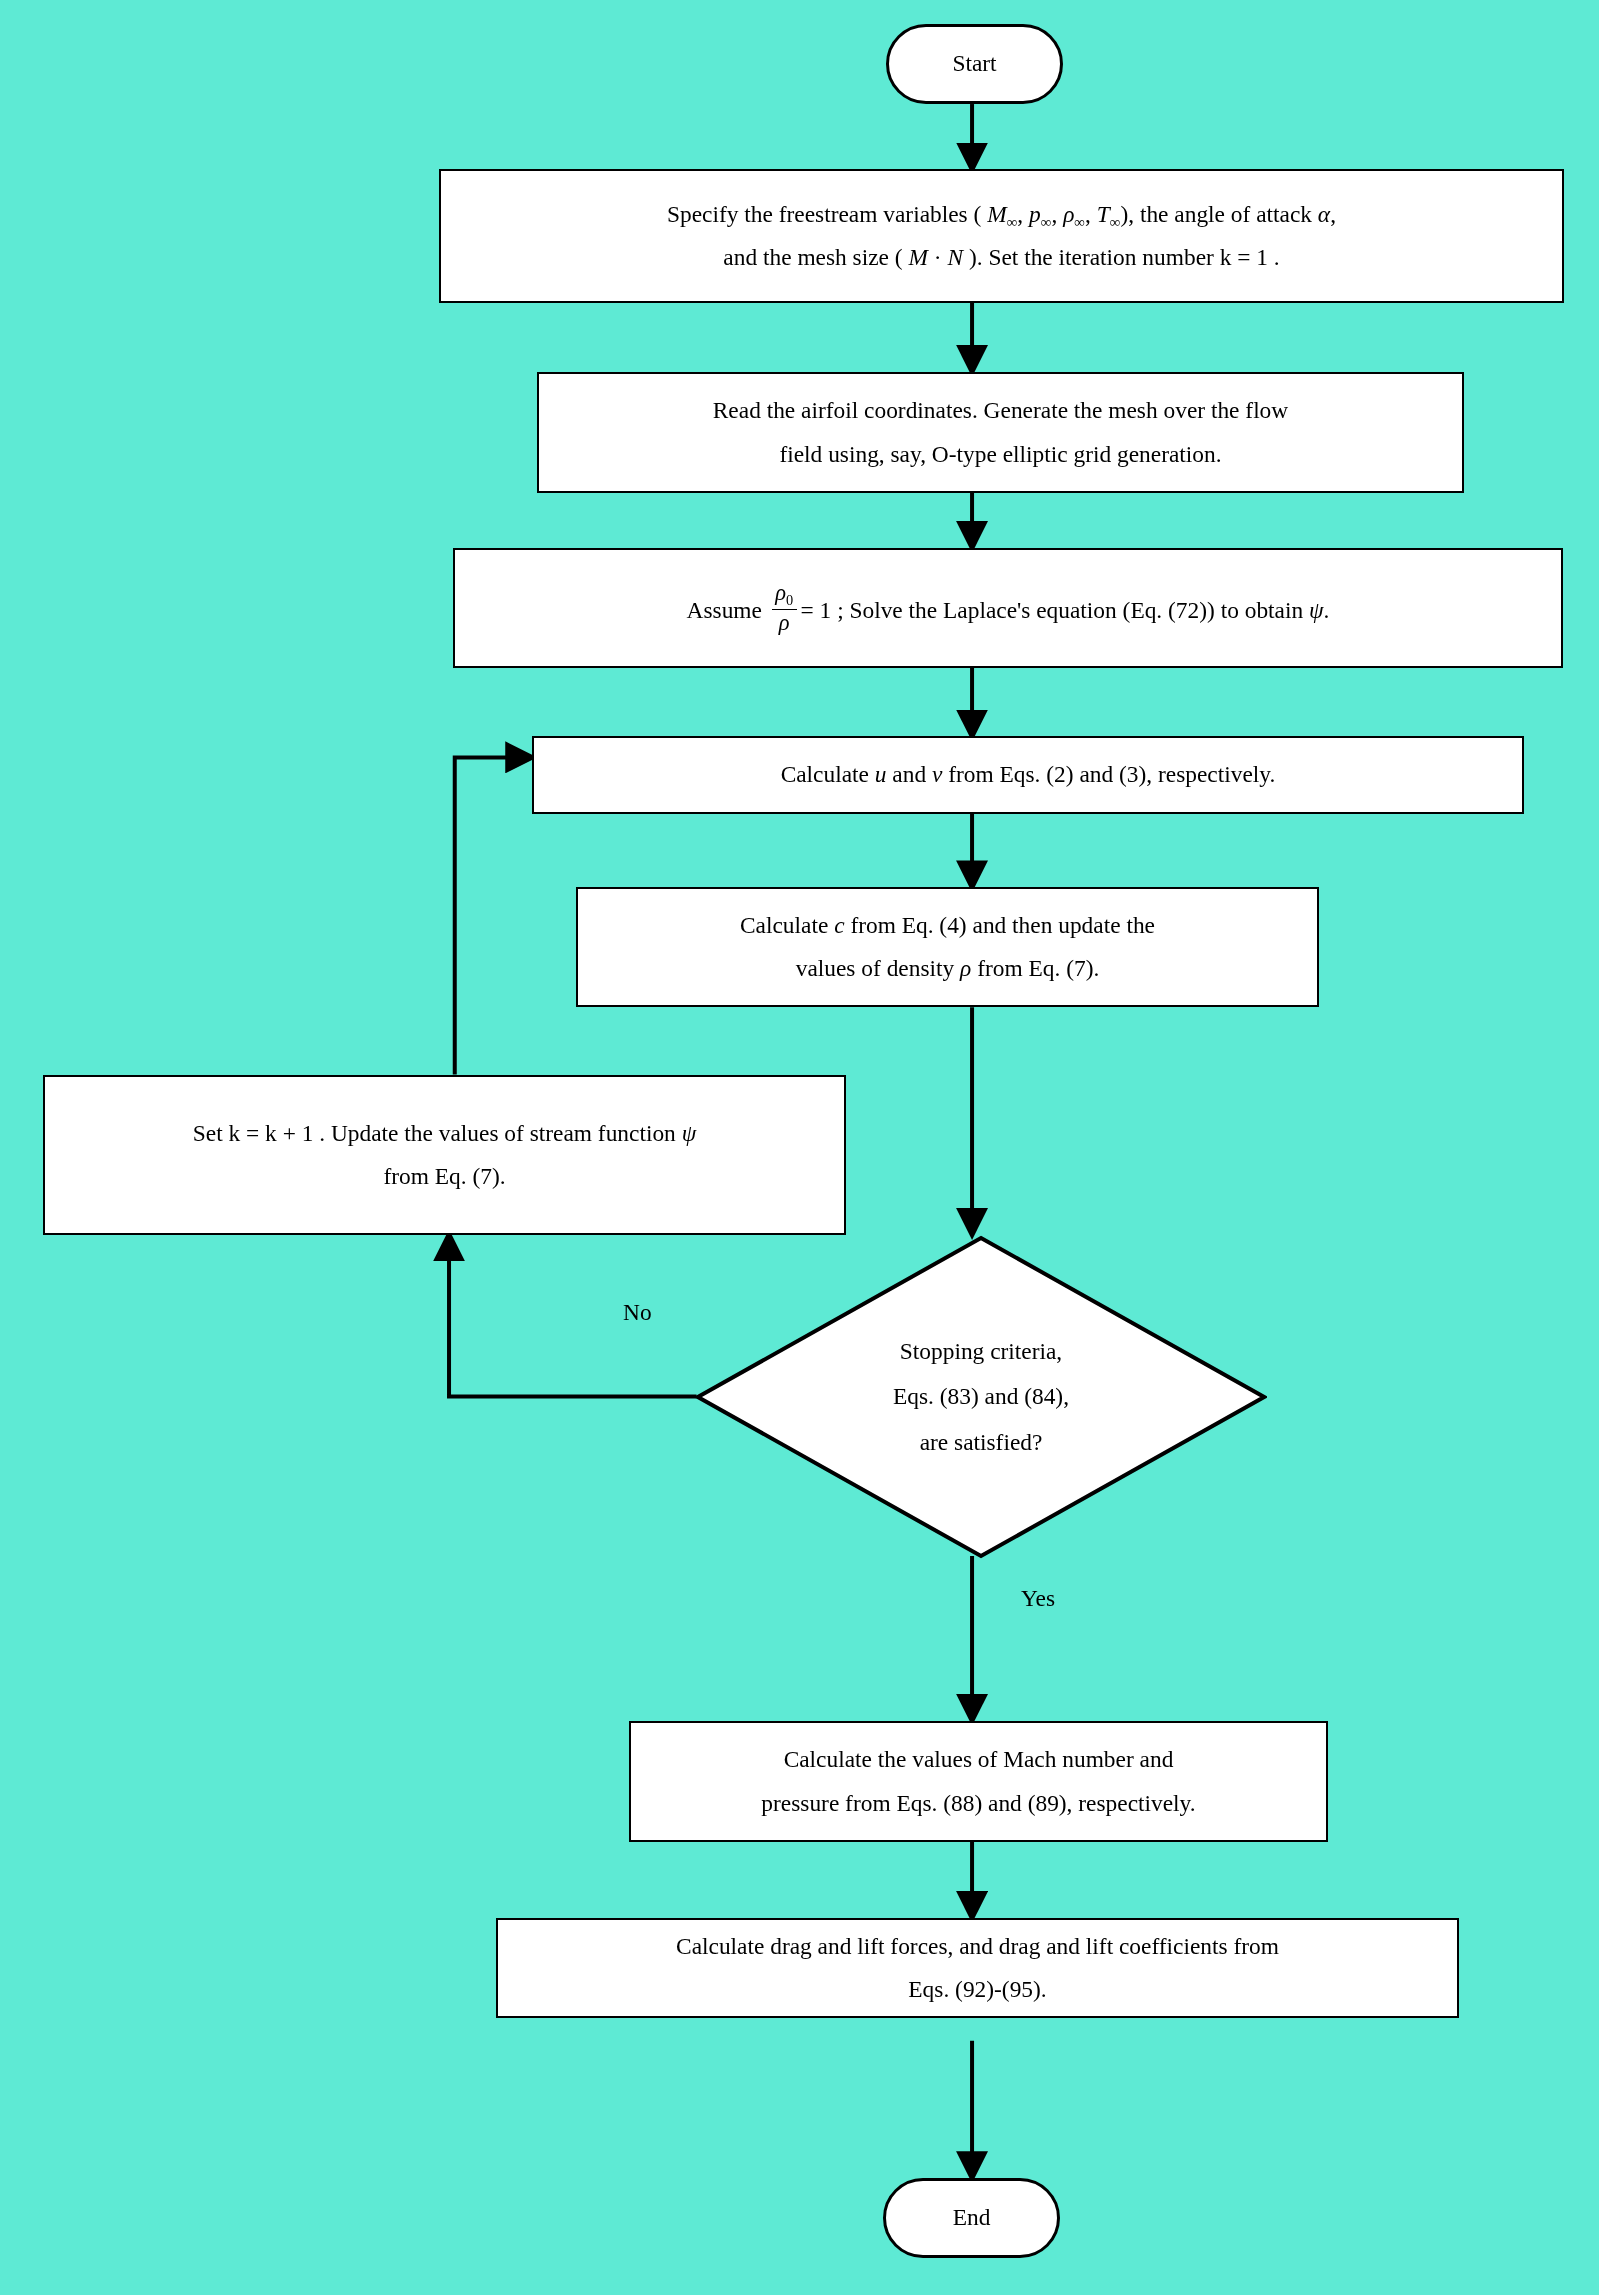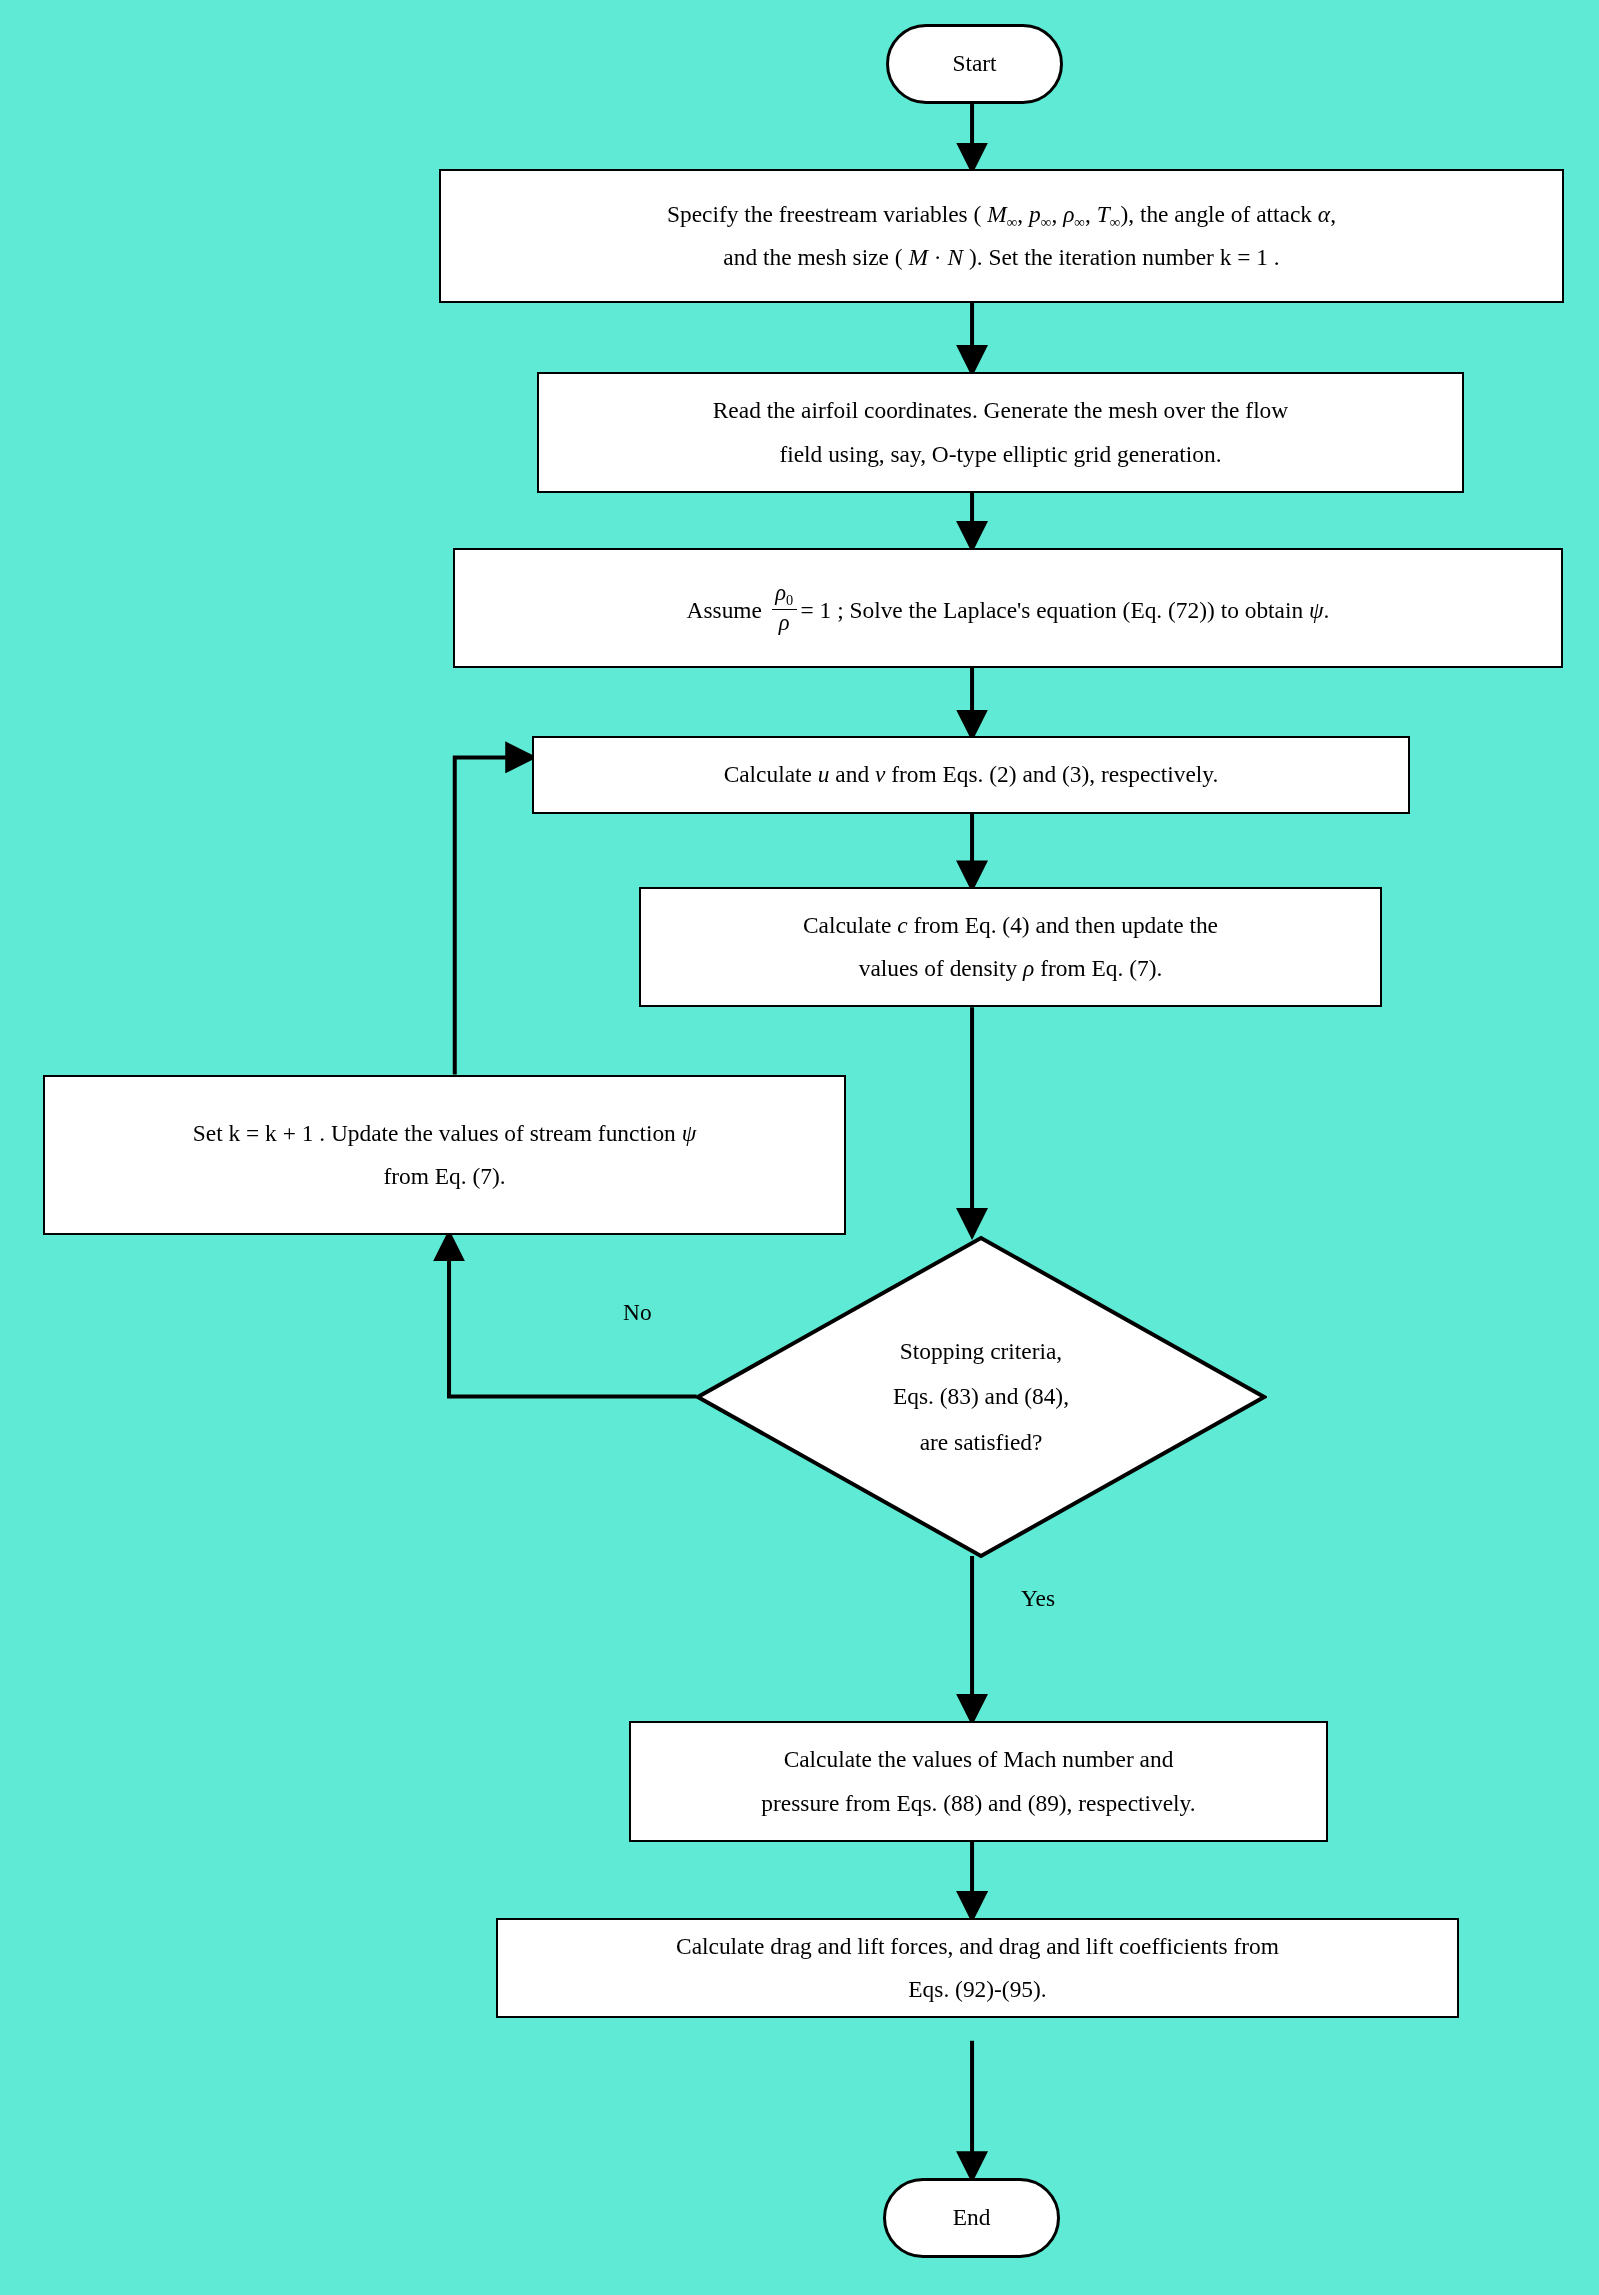--- a/index.html
+++ b/index.html
@@ -142,27 +142,27 @@
       <span>field using, say, O-type elliptic grid generation.</span>
     </span>
   </div>
 
   <div class="node proc" style="left:453px; top:548px; width:1110px; height:120px;">
     <span class="txt nw">
       <span>Assume </span><span class="frac"><span class="num"><span class="it">ρ</span><span class="sub">0</span></span><span class="den it">ρ</span></span><span>= 1 ; Solve the  Laplace's equation (Eq. (72)) to obtain </span><span class="it">ψ</span><span>.</span>
     </span>
   </div>
 
-  <div class="node proc" style="left:532px; top:736px; width:878px; height:78px;">
+  <div class="node proc" style="left:532px; top:736px; width:992px; height:78px;">
     <span class="txt nw">
       <span>Calculate </span><span class="it">u</span><span> and </span><span class="it">v</span><span> from Eqs. (2) and (3), respectively.</span>
     </span>
   </div>
 
-  <div class="node proc" style="left:639px; top:887px; width:743px; height:120px;">
+  <div class="node proc" style="left:576px; top:887px; width:743px; height:120px;">
     <span class="txt">
       <span class="nw"><span>Calculate </span><span class="it">c</span><span> from Eq. (4) and then update the</span></span><br>
       <span class="nw"><span>values of density </span><span class="it">ρ</span><span> from Eq. (7).</span></span>
     </span>
   </div>
 
   <div class="node proc" style="left:43px; top:1075px; width:803px; height:160px;">
     <span class="txt">
       <span class="nw"><span>Set  k = k + 1 . Update the values of stream function </span><span class="it">ψ</span></span><br>
       <span>from Eq. (7).</span>

